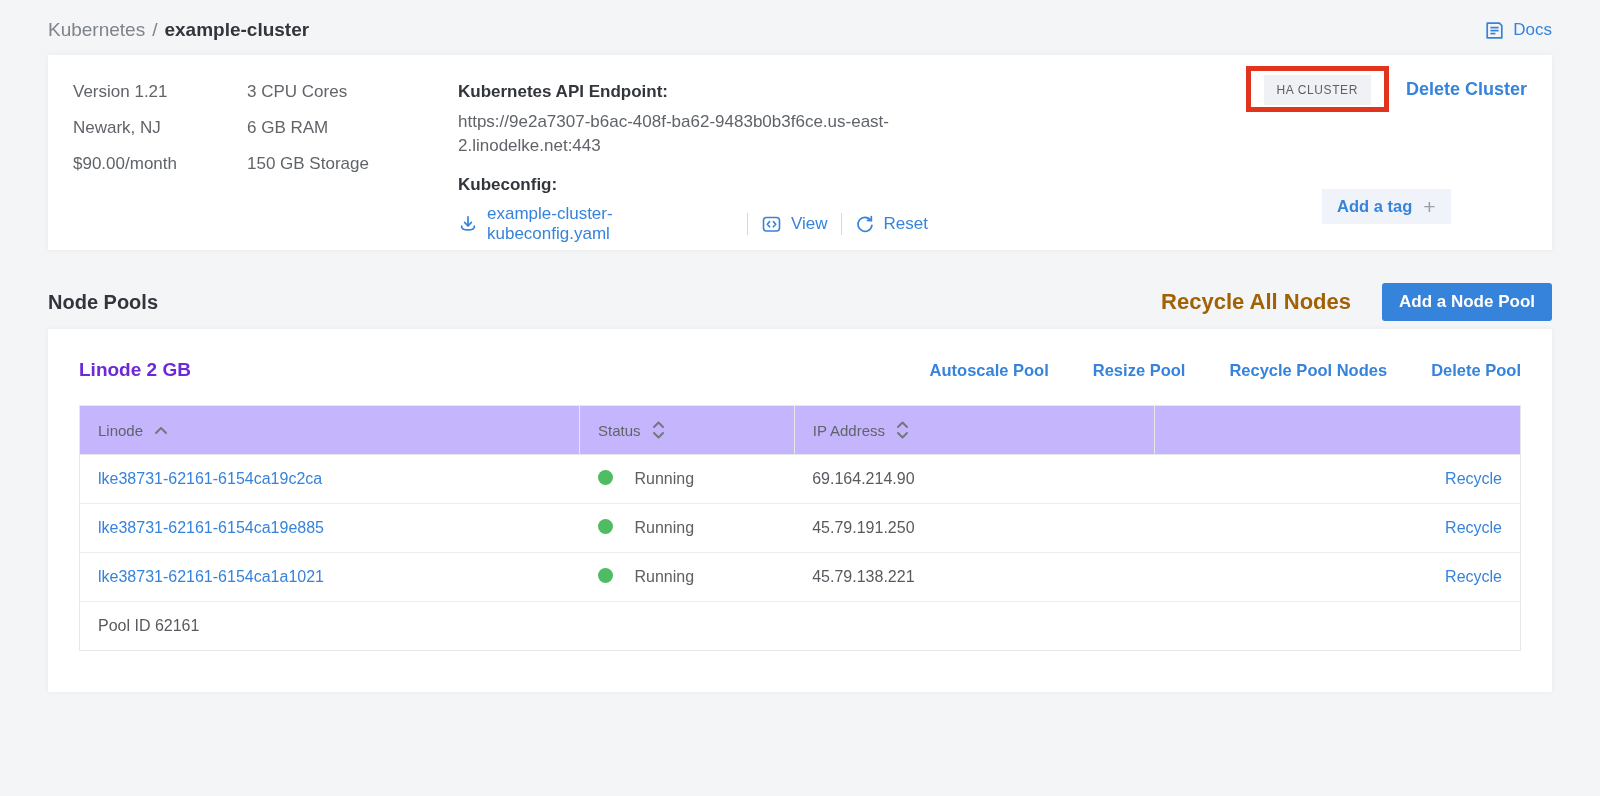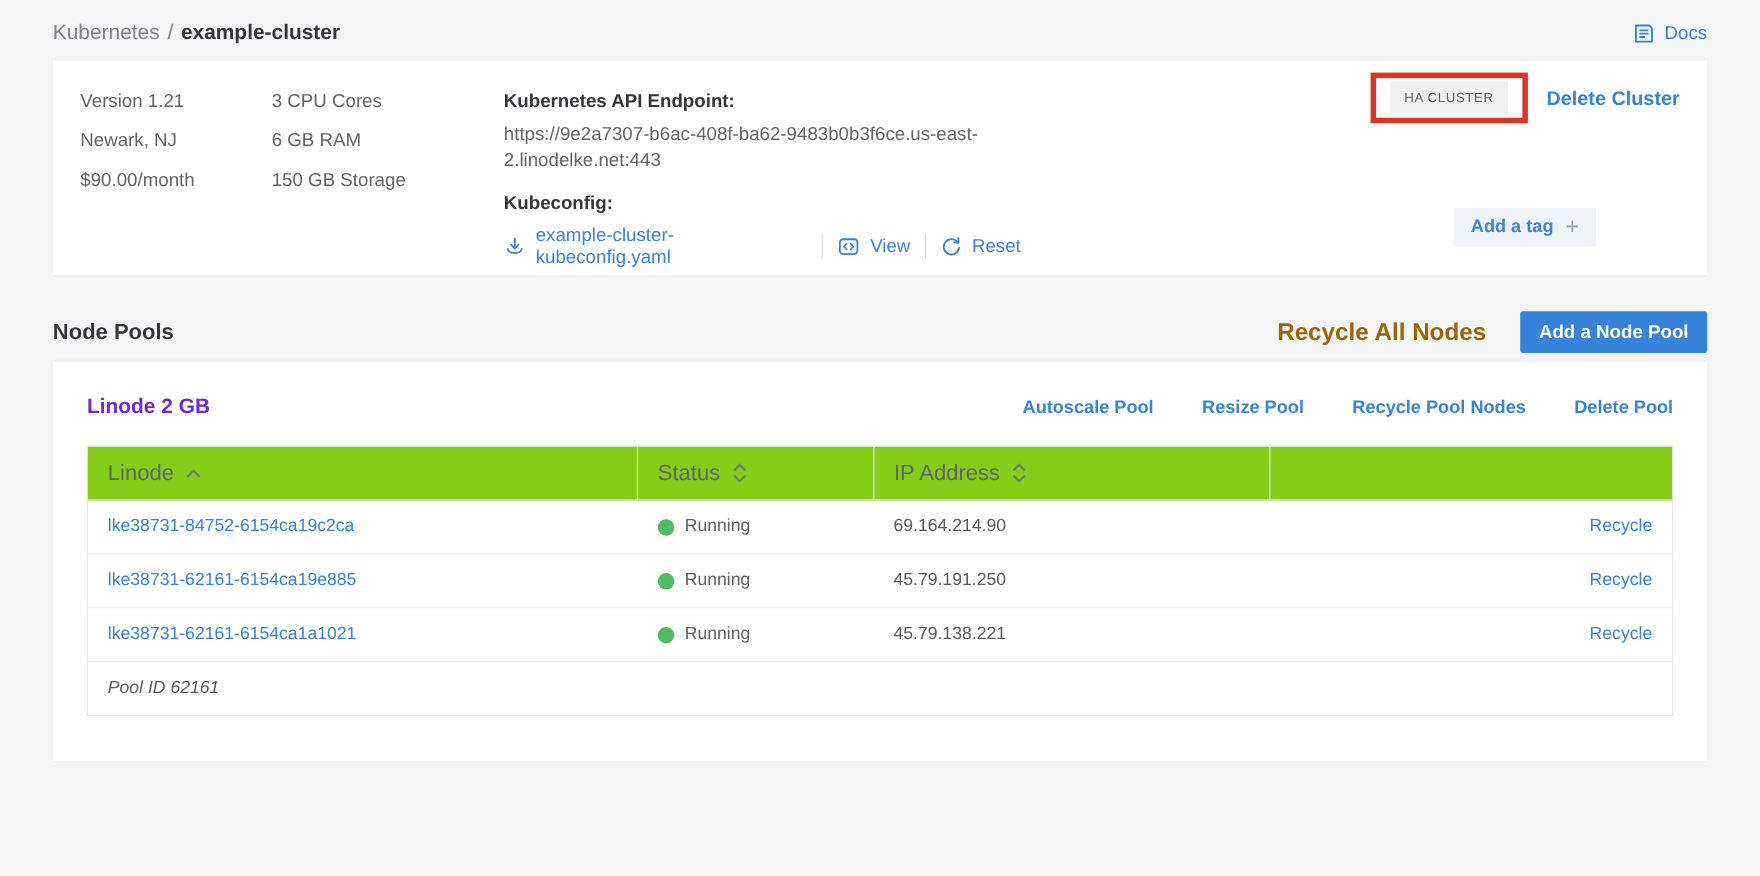--- a/index.html
+++ b/index.html
@@ -52,38 +52,38 @@
 
   
   .pool-card { margin-top:8px; padding:30px 31px 41px; }
   .pool-head { display:flex; align-items:center; }
   .pool-name { margin:0; font-size:19px; font-weight:700; color:#6d28d9; }
   .pool-actions { margin-left:auto; display:flex; gap:44px; }
   .pool-action { color:#3683dc; font-weight:700; font-size:16.5px; cursor:pointer; }
 
   table.nodes { width:100%; border-collapse:collapse; margin-top:24px; border:1px solid #e5e7e9; }
   .nodes th {
-    background:#84cc16; height:49px; text-align:left; font-weight:400;
-    color:#606469; font-size:20px; padding:0 0 0 18px; border-left:1px solid #e5e7e9; border-bottom:1px solid #e5e7e9;
+    background:#c4b5fd; height:49px; text-align:left; font-weight:400;
+    color:#606469; font-size:15px; padding:0 0 0 18px; border-left:1px solid #e5e7e9; border-bottom:1px solid #e5e7e9;
   }
   .nodes th:first-child { border-left:none; }
   .nodes th .th-inner { display:flex; align-items:center; gap:10px; cursor:pointer; }
   .nodes td { height:49px; font-size:16px; padding:0 0 0 18px; border-top:1px solid #eceded; color:#575b5f; }
   .nodes tr:first-child td { border-top:none; }
   .col-linode { width:34.7%; }
   .col-status { width:14.9%; }
   .col-ip     { width:25.0%; }
   .col-action { width:25.4%; }
   .node-link { color:#3683dc; cursor:pointer; }
-  .status-cell { display:flex; align-items:center; gap:10px; }
+  .status-cell { display:flex; align-items:flex-start; gap:22px; }
   .status-dot { width:15px; height:15px; border-radius:50%; background:#4fbb62; }
   .status-text { color:#5d6064; }
   td.action-cell { text-align:right; padding-right:18px; }
   .recycle-link { color:#3683dc; cursor:pointer; }
-  .pool-id-cell { color:#606469;font-style:italic; }
+  .pool-id-cell { color:#606469; }
 
   svg { display:block; }
 </style>
 </head>
 <body>
 
 <div class="page">
 
   <div class="topbar">
     <div class="breadcrumb">
@@ -217,21 +217,21 @@
                   <polyline points="3,14 7.5,18.5 12,14"></polyline>
                 </svg>
               </span>
             </span>
           </th>
           <th class="col-action"></th>
         </tr>
       </thead>
       <tbody>
         <tr>
-          <td><span class="node-link">lke38731-84752-6154ca19c2ca</span></td>
+          <td><span class="node-link">lke38731-62161-6154ca19c2ca</span></td>
           <td>
             <span class="status-cell">
               <span class="status-dot"></span>
               <span class="status-text">Running</span>
             </span>
           </td>
           <td><span>69.164.214.90</span></td>
           <td class="action-cell"><span class="recycle-link">Recycle</span></td>
         </tr>
         <tr>

